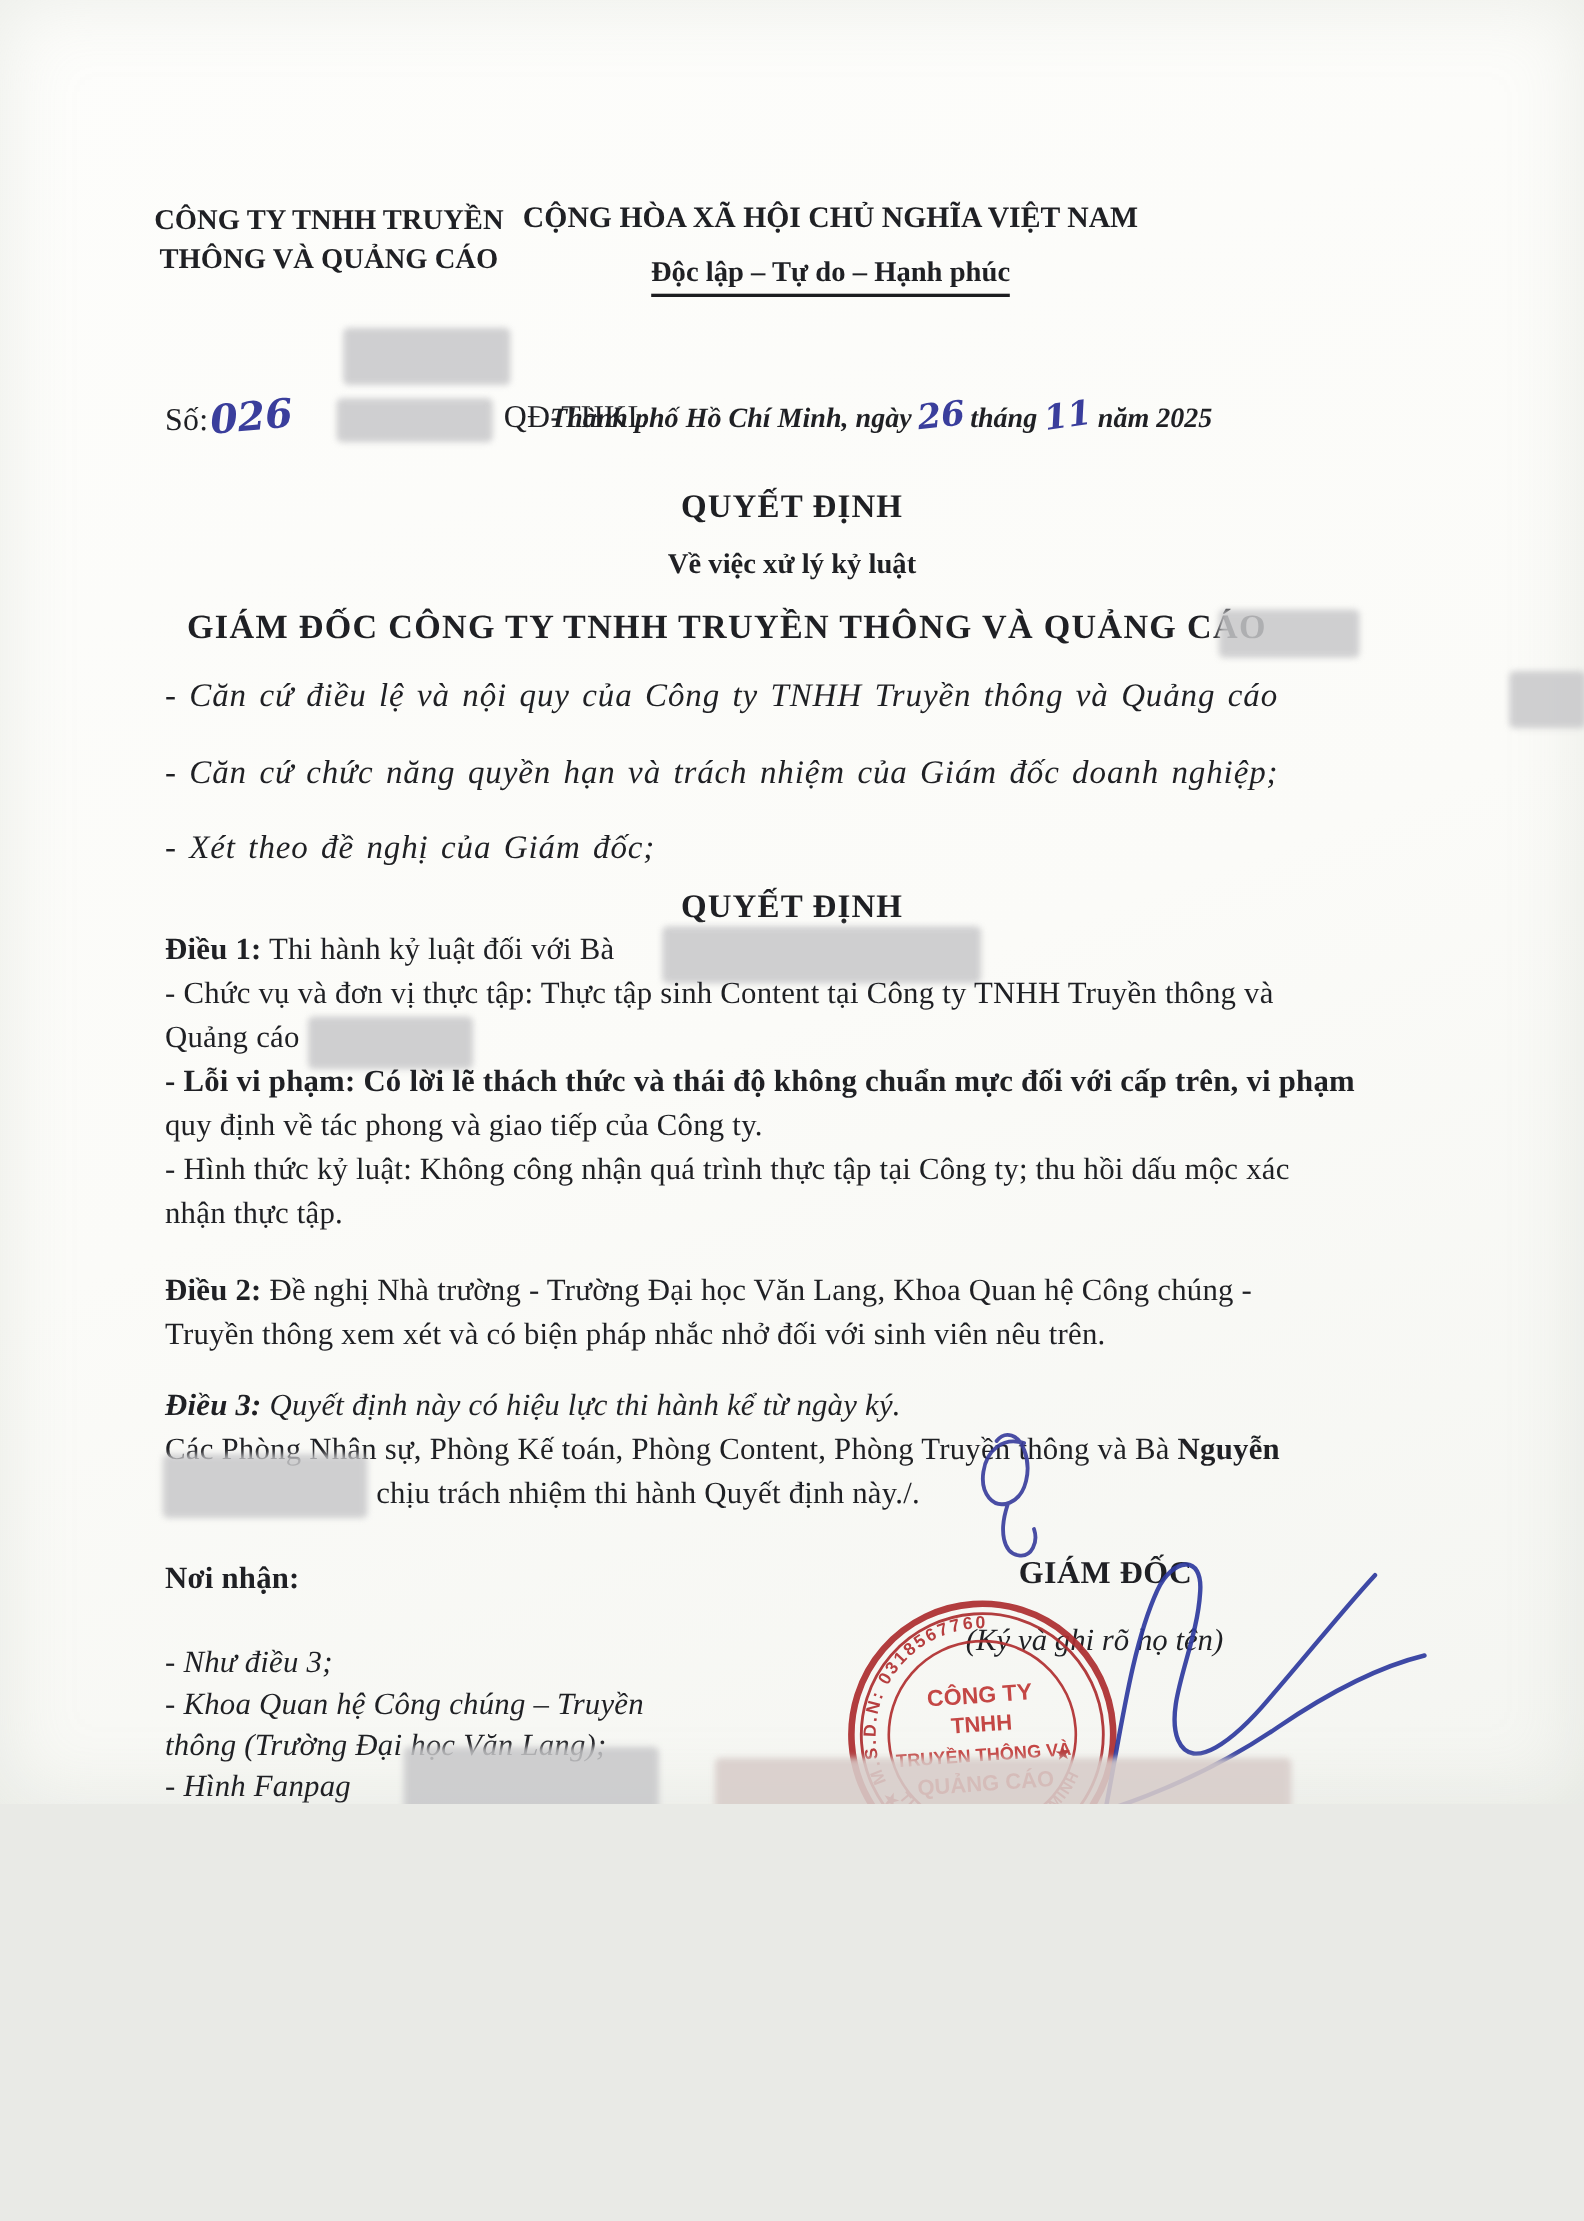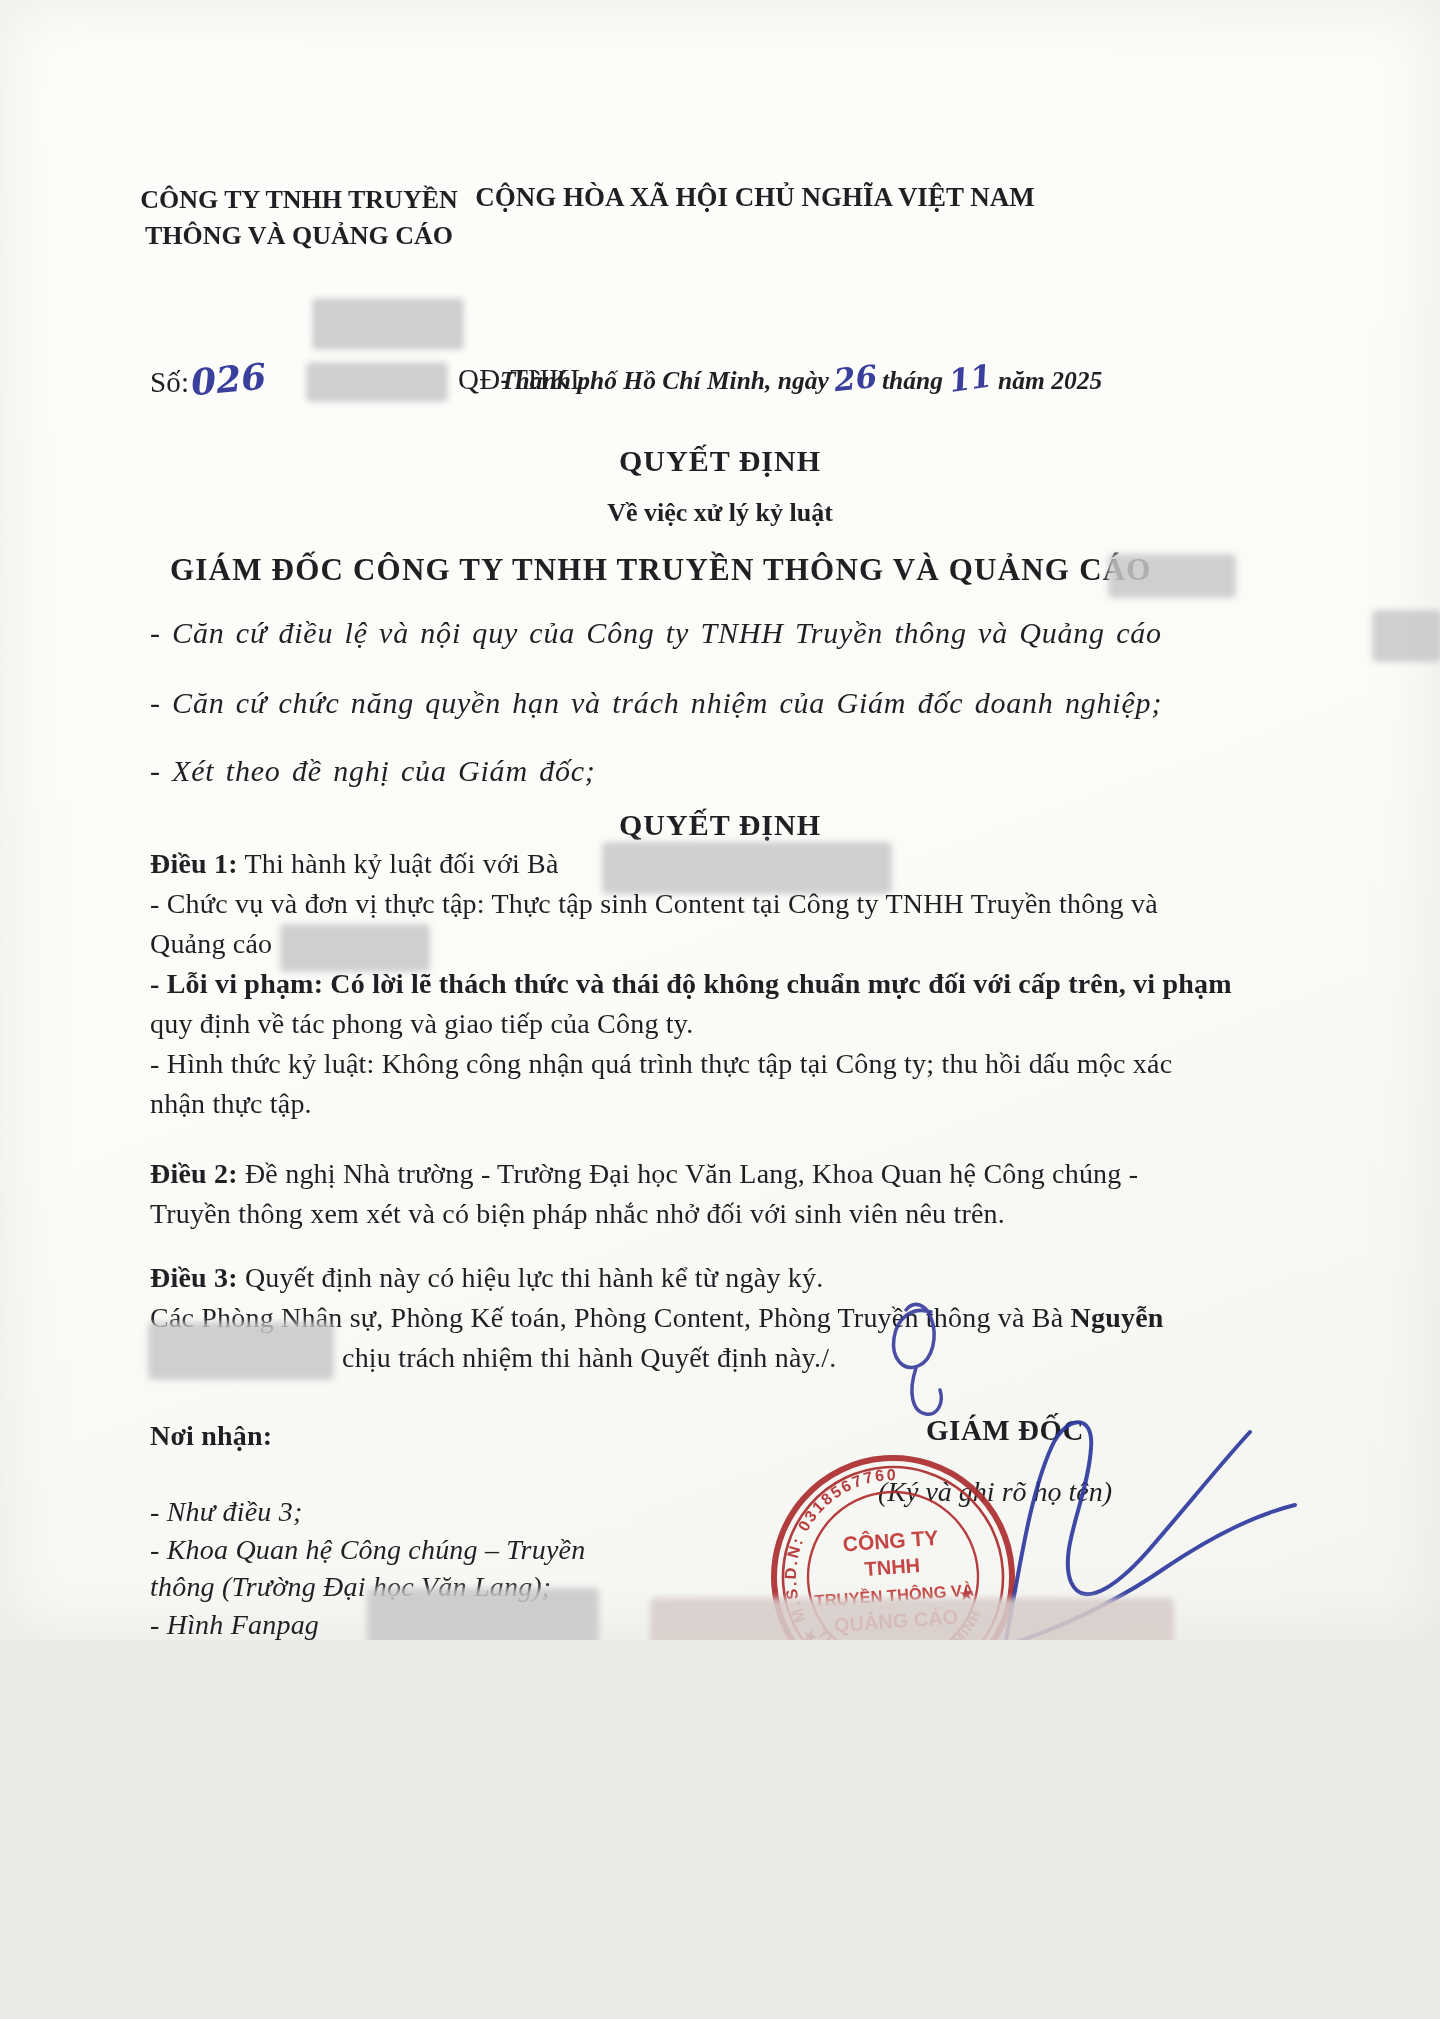--- a/index.html
+++ b/index.html
@@ -34,20 +34,23 @@
   <div class="abs ctr b" style="left:138px;top:182px;width:322px;font-size:26px;line-height:36px;">CÔNG TY TNHH TRUYỀN THÔNG VÀ QUẢNG CÁO</div>
   <div class="blur-box" style="left:312px;top:298px;width:152px;height:52px;"></div>
 
   <div class="abs" style="left:150px;top:358px;height:52px;">
     <span class="line" style="font-size:29px;">Số:</span><span class="hand" style="font-size:36px;transform:rotate(-5deg);margin-left:2px;">026</span>
   </div>
   <div class="blur-box" style="left:306px;top:362px;width:142px;height:40px;"></div>
   <div class="abs line" style="left:458px;top:363px;font-size:29px;">QĐ-THKL</div>
 
   <div class="abs ctr b" style="left:470px;top:182px;width:570px;font-size:27px;">CỘNG HÒA XÃ HỘI CHỦ NGHĨA VIỆT NAM</div>
+  <div class="abs ctr" style="left:470px;top:232px;width:570px;">
+    <span class="b underlined" style="font-size:26px;">Độc lập – Tự do – Hạnh phúc</span>
+  </div>
 
   <div class="abs" style="left:500px;top:360px;white-space:nowrap;">
     <span class="b it" style="font-size:25.5px;">Thành phố Hồ Chí Minh, ngày</span>
     <span class="hand" style="font-size:31px;transform:rotate(-6deg);margin:0 1px;">26</span>
     <span class="b it" style="font-size:25.5px;">tháng</span>
     <span class="hand" style="font-size:31px;transform:rotate(-8deg);margin:0 2px;">11</span>
     <span class="b it" style="font-size:25.5px;">năm 2025</span>
   </div>
 
   <div class="abs ctr b" style="left:320px;top:444px;width:800px;font-size:30px;letter-spacing:1px;">QUYẾT ĐỊNH</div>
@@ -75,21 +78,21 @@
   <div class="abs line" style="left:150px;top:1008px;">quy định về tác phong và giao tiếp của Công ty.</div>
   <div class="abs line" style="left:150px;top:1048px;">-   Hình thức kỷ luật: Không công nhận quá trình thực tập tại Công ty; thu hồi dấu mộc xác</div>
   <div class="abs line" style="left:150px;top:1088px;">nhận thực tập.</div>
 
   <div class="abs line" style="left:150px;top:1158px;">
     <span class="b">Điều 2:</span>
     <span>Đề nghị Nhà trường - Trường Đại học Văn Lang, Khoa Quan hệ Công chúng -</span>
   </div>
   <div class="abs line" style="left:150px;top:1198px;">Truyền thông xem xét và có biện pháp nhắc nhở đối với sinh viên nêu trên.</div>
 
-  <div class="abs line" style="left:150px;top:1262px;">
+  <div class="abs line" style="left:150px;top:1262px;font-style:italic;">
     <span class="b">Điều 3:</span>
     <span>Quyết định này có hiệu lực thi hành kể từ ngày ký.</span>
   </div>
   <div class="abs line" style="left:150px;top:1302px;">
     <span>Các Phòng Nhân sự, Phòng Kế toán, Phòng Content, Phòng Truyền thông và Bà</span>
     <span class="b">Nguyễn</span>
   </div>
   <div class="blur-box" style="left:148px;top:1322px;width:186px;height:58px;"></div>
   <div class="abs line" style="left:342px;top:1342px;">chịu trách nhiệm thi hành Quyết định này./.</div>
 

